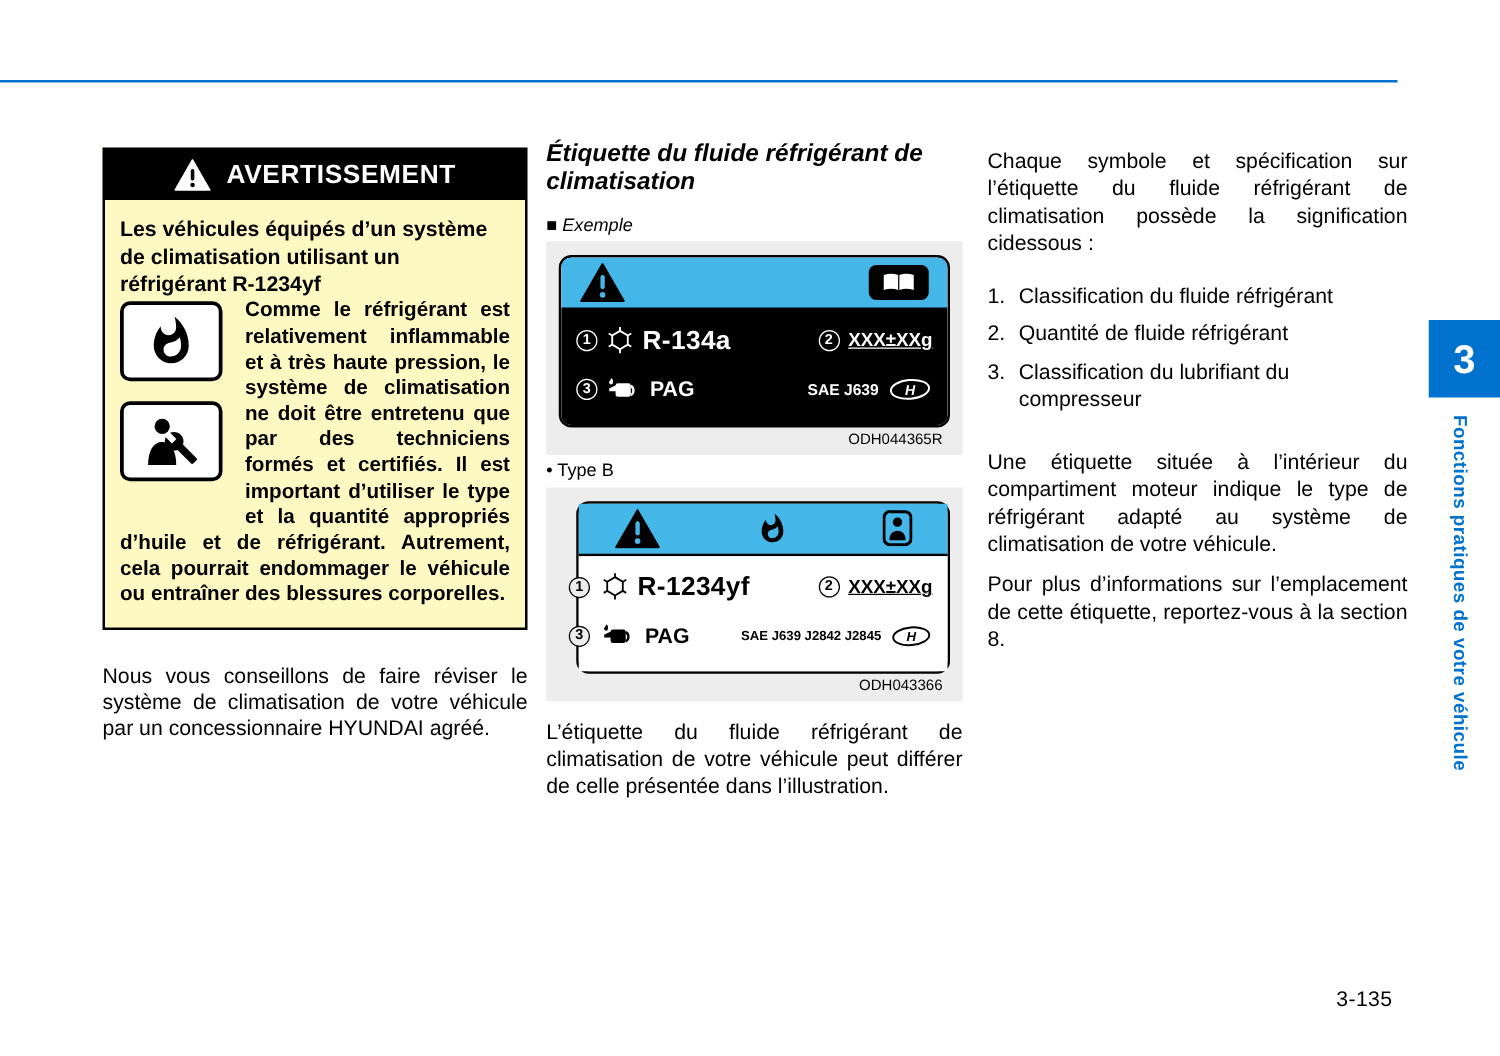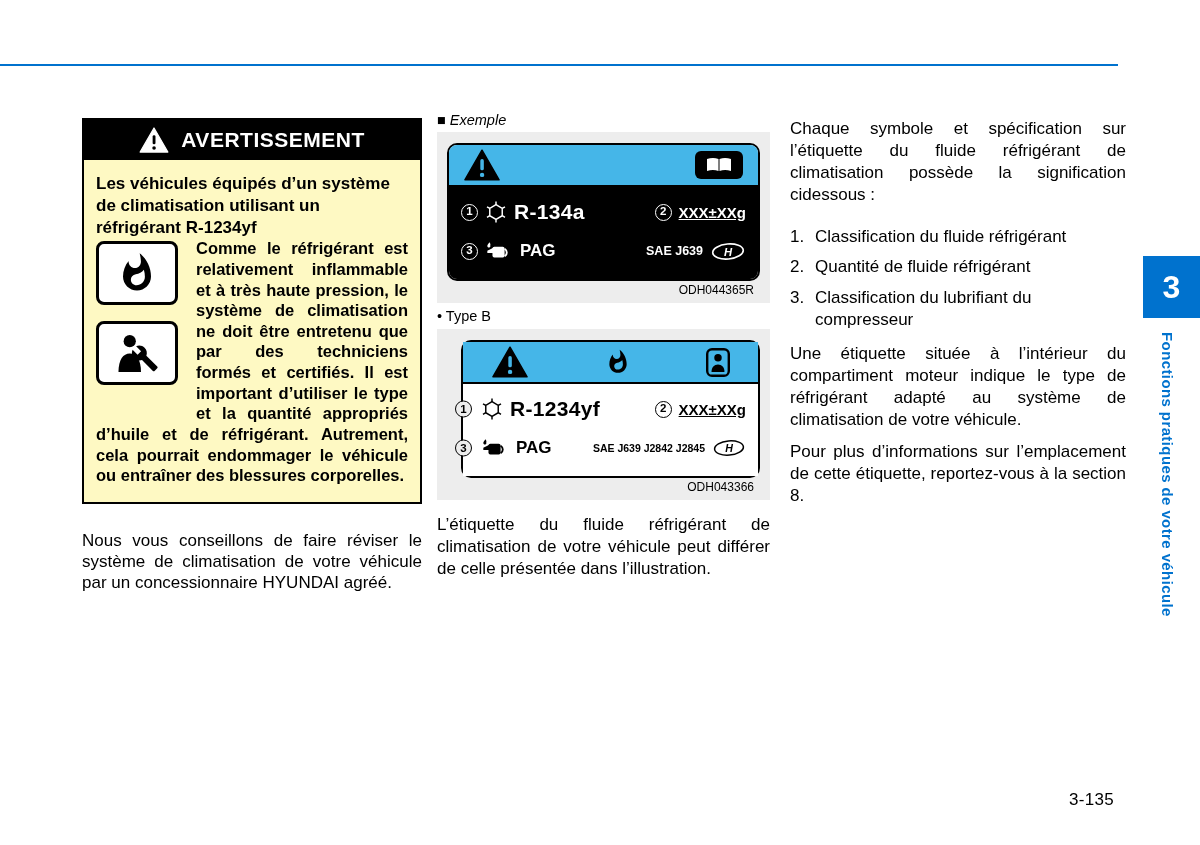--- a/index.html
+++ b/index.html
@@ -70,21 +70,21 @@
   .std { font-size:12.5px; font-weight:bold; }
   .std-b { font-size:10.5px; font-weight:bold; }
   .mid-caption { margin-top:14px; font-size:17px; line-height:1.28; text-align:justify; }
 
   
   .col-right { position:absolute; left:790px; top:118px; width:336px; font-size:17px; line-height:1.3; }
   .col-right p { text-align:justify; }
   .num-list { list-style:none; margin-top:20px; }
   .num-list li { display:flex; margin-bottom:8px; }
   .num-list .li-num { width:25px; flex:none; }
-  .para1 { margin-top:12px; }
+  .para1 { margin-top:28px; }
   .para2 { margin-top:10px; }
 
   svg { display:block; }
 </style>
 </head>
 <body>
 
 <div class="page">
 
   <div class="top-rule"></div>
@@ -123,20 +123,21 @@
             </svg>
           </div>
         </div>
         <p class="warning-text">Comme le réfrigérant est relativement inflammable et à très haute pression, le système de climatisation ne doit être entretenu que par des techniciens formés et certifiés. Il est important d’utiliser le type et la quantité appropriés d’huile et de réfrigérant. Autrement, cela pourrait endommager le véhicule ou entraîner des blessures corporelles.</p>
       </div>
     </div>
     <p class="left-paragraph">Nous vous conseillons de faire réviser le système de climatisation de votre véhicule par un concessionnaire HYUNDAI agréé.</p>
   </section>
 
   <section class="col-mid">
+    <h2 class="mid-title">Étiquette du fluide réfrigérant de climatisation</h2>
     <div class="example-line">■ Exemple</div>
 
     <div class="illus">
       <div class="ref-label">
         <div class="band band-a">
           <span>
             <svg width="38" height="32" viewBox="0 0 24 21">
               <path d="M12 0.8 L23.2 20.2 H0.8 Z" fill="#000" stroke="#000" stroke-width="1" stroke-linejoin="round"></path>
               <rect x="10.9" y="6.6" width="2.3" height="7.4" rx="1.1" fill="#45b6e8"></rect>
               <circle cx="12.05" cy="17" r="1.45" fill="#45b6e8"></circle>

